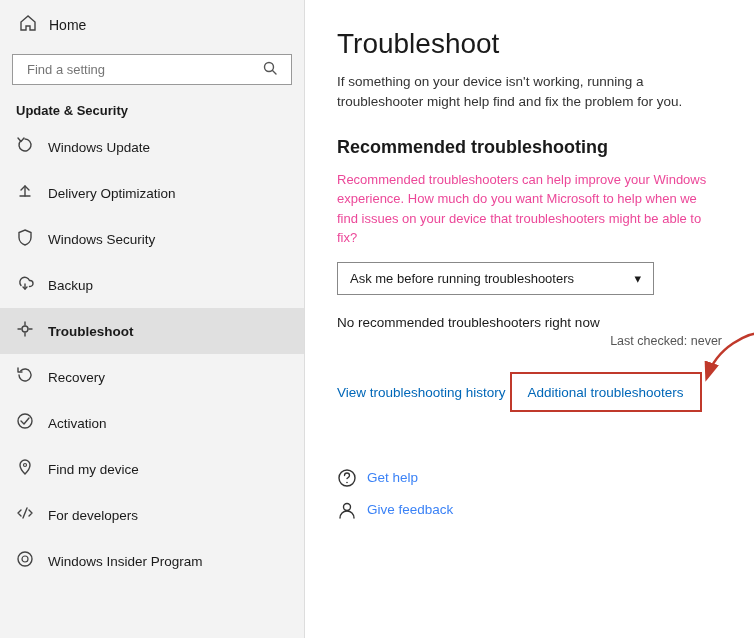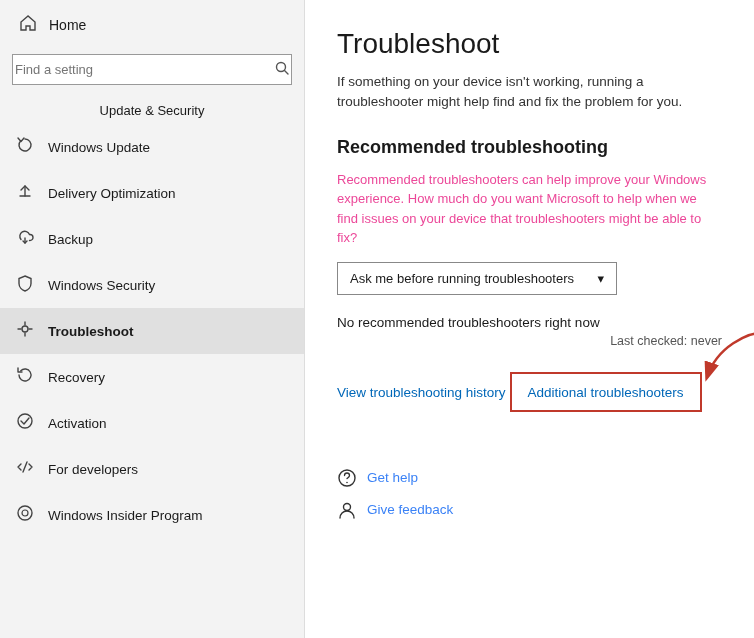--- a/index.html
+++ b/index.html
@@ -32,42 +32,41 @@
       gap: 12px;
       color: #1a1a1a;
     }
 
     .search-box {
       margin: 4px 12px 8px 12px;
       display: flex;
       align-items: center;
       background: #fff;
       border: 1px solid #999;
-      padding: 6px 2px;
+      padding: 6px 14px;
       gap: 24px;
     }
     .search-box input {
       border: none;
       outline: none;
       background: transparent;
       flex: 1;
       font-size: 13px;
       color: #333;
     }
     .search-icon-svg {
       color: #555;
       font-size: 14px;
     }
 
     .sidebar-section-title {
       font-size: 13px;
-      font-weight: 400;
+      font-weight: 700;
       padding: 10px 16px 6px 16px;
       color: #1a1a1a;
-      text-align: center;
     }
 
     .sidebar-item {
       display: flex;
       align-items: center;
       padding: 12px 16px;
       cursor: pointer;
       gap: 14px;
       color: #1a1a1a;
       font-size: 13.5px;
@@ -121,21 +120,21 @@
       margin-bottom: 14px;
       max-width: 380px;
     }
 
     .dropdown-select {
       display: flex;
       align-items: center;
       justify-content: space-between;
       border: 1px solid #888;
       padding: 8px 12px;
-      width: 280px;
+      width: 317px;
       cursor: pointer;
       background: #fff;
       font-size: 13px;
       color: #1a1a1a;
       margin-bottom: 20px;
     }
 
     .no-troubleshooters {
       font-size: 13.5px;
       color: #1a1a1a;
@@ -246,35 +245,35 @@
         <polyline points="5,8 9,4 13,8" stroke="#444" stroke-width="1.4" fill="none" stroke-linecap="round" stroke-linejoin="round"></polyline>
         <line x1="4" y1="14" x2="14" y2="14" stroke="#444" stroke-width="1.4" stroke-linecap="round"></line>
       </svg>
     </span>
     <span>Delivery Optimization</span>
   </div>
 
   <div class="sidebar-item">
     <span class="sidebar-item-icon">
       <svg width="18" height="18" viewBox="0 0 18 18" fill="none">
+        <path d="M9 2l6 2.5v5C15 13 12 16 9 17 6 16 3 13 3 9.5v-5L9 2z" stroke="#444" stroke-width="1.4" fill="none"></path>
+      </svg>
+    </span>
+    <span>Windows Security</span>
+  </div>
+
+  <div class="sidebar-item">
+    <span class="sidebar-item-icon">
+      <svg width="18" height="18" viewBox="0 0 18 18" fill="none">
         <path d="M13.5 12.5H14a3 3 0 0 0 0-6h-.5A5 5 0 1 0 5 11.5" stroke="#444" stroke-width="1.4" fill="none" stroke-linecap="round"></path>
         <polyline points="7,13 9,15 11,13" stroke="#444" stroke-width="1.4" fill="none" stroke-linecap="round" stroke-linejoin="round"></polyline>
         <line x1="9" y1="10" x2="9" y2="15" stroke="#444" stroke-width="1.4" stroke-linecap="round"></line>
       </svg>
     </span>
     <span>Backup</span>
-  </div>
-
-  <div class="sidebar-item">
-    <span class="sidebar-item-icon">
-      <svg width="18" height="18" viewBox="0 0 18 18" fill="none">
-        <path d="M9 2l6 2.5v5C15 13 12 16 9 17 6 16 3 13 3 9.5v-5L9 2z" stroke="#444" stroke-width="1.4" fill="none"></path>
-      </svg>
-    </span>
-    <span>Windows Security</span>
   </div>
 
   <div class="sidebar-item active">
     <span class="sidebar-item-icon">
       <svg width="18" height="18" viewBox="0 0 18 18" fill="none">
         <circle cx="9" cy="9" r="3" stroke="#444" stroke-width="1.4" fill="none"></circle>
         <line x1="9" y1="2" x2="9" y2="5" stroke="#444" stroke-width="1.4" stroke-linecap="round"></line>
         <line x1="9" y1="13" x2="9" y2="16" stroke="#444" stroke-width="1.4" stroke-linecap="round"></line>
         <line x1="2" y1="9" x2="5" y2="9" stroke="#444" stroke-width="1.4" stroke-linecap="round"></line>
         <line x1="13" y1="9" x2="16" y2="9" stroke="#444" stroke-width="1.4" stroke-linecap="round"></line>
@@ -296,20 +295,29 @@
   <div class="sidebar-item">
     <span class="sidebar-item-icon">
       <svg width="18" height="18" viewBox="0 0 18 18" fill="none">
         <circle cx="9" cy="9" r="7" stroke="#444" stroke-width="1.4" fill="none"></circle>
         <polyline points="5,9 8,12 13,6" stroke="#444" stroke-width="1.4" fill="none" stroke-linecap="round" stroke-linejoin="round"></polyline>
       </svg>
     </span>
     <span>Activation</span>
   </div>
 
+  <div class="sidebar-item">
+    <span class="sidebar-item-icon">
+      <svg width="18" height="18" viewBox="0 0 18 18" fill="none">
+        <path d="M9 2C6.24 2 4 4.24 4 7c0 4 5 9 5 9s5-5 5-9c0-2.76-2.24-5-5-5z" stroke="#444" stroke-width="1.4" fill="none"></path>
+        <circle cx="9" cy="7" r="1.5" stroke="#444" stroke-width="1.2" fill="none"></circle>
+      </svg>
+    </span>
+    <span>Find my device</span>
+  </div>
 
   <div class="sidebar-item">
     <span class="sidebar-item-icon">
       <svg width="18" height="18" viewBox="0 0 18 18" fill="none">
         <polyline points="5,6 2,9 5,12" stroke="#444" stroke-width="1.4" fill="none" stroke-linecap="round" stroke-linejoin="round"></polyline>
         <polyline points="13,6 16,9 13,12" stroke="#444" stroke-width="1.4" fill="none" stroke-linecap="round" stroke-linejoin="round"></polyline>
         <line x1="11" y1="4" x2="7" y2="14" stroke="#444" stroke-width="1.4" stroke-linecap="round"></line>
       </svg>
     </span>
     <span>For developers</span>

